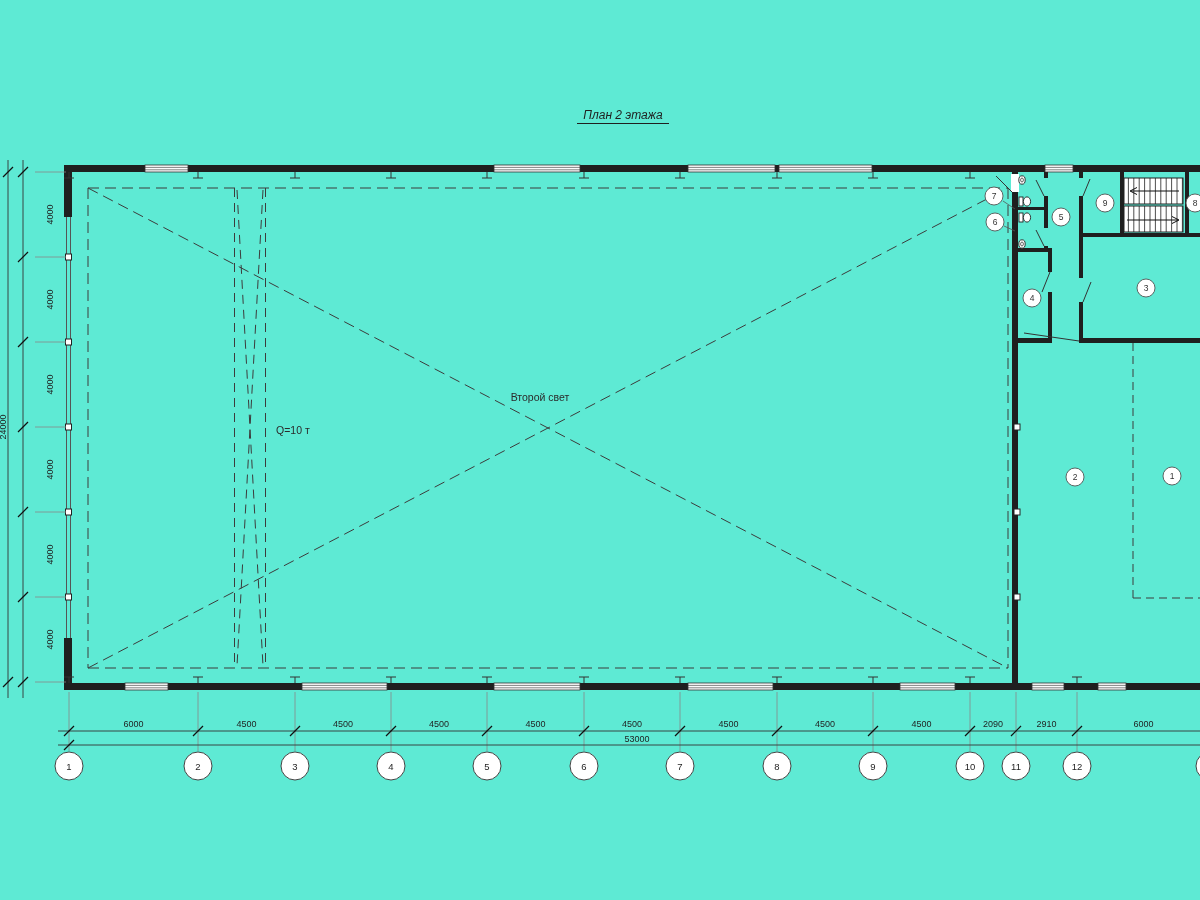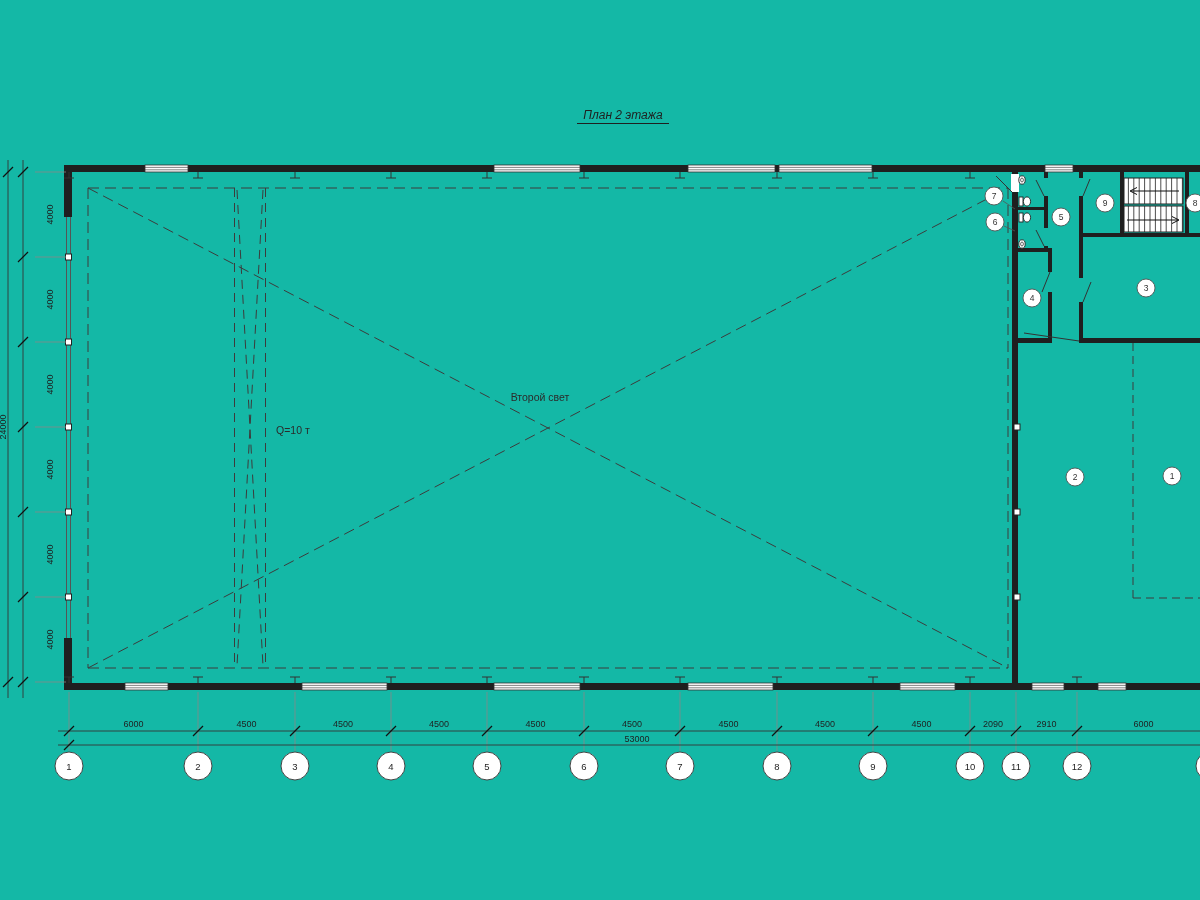--- a/index.html
+++ b/index.html
@@ -1,16 +1,16 @@
 <!DOCTYPE html>
 <html><head>
 <meta charset="utf-8">
 <style>
   html,body{margin:0;padding:0;background:#fff;}
-  .sheet{position:relative;width:1200px;height:900px;background:#14b8a6;overflow:hidden;text-align:right;}
+  .sheet{position:relative;width:1200px;height:900px;background:#5eead4;overflow:hidden;text-align:right;}
   svg{display:block;}
   text{font-family:"Liberation Sans",sans-serif;}
   .t-title{font-style:italic;font-size:12px;fill:#1f1f1f;}
   .t-note{font-size:10.5px;fill:#2b2b2b;}
   .t-dim{font-size:9px;fill:#1f1f1f;}
   .t-grid{font-size:9.5px;fill:#1f1f1f;}
   .t-room{font-size:8.5px;fill:#333;}
   .mid{text-anchor:middle;}
 </style>
 </head>

